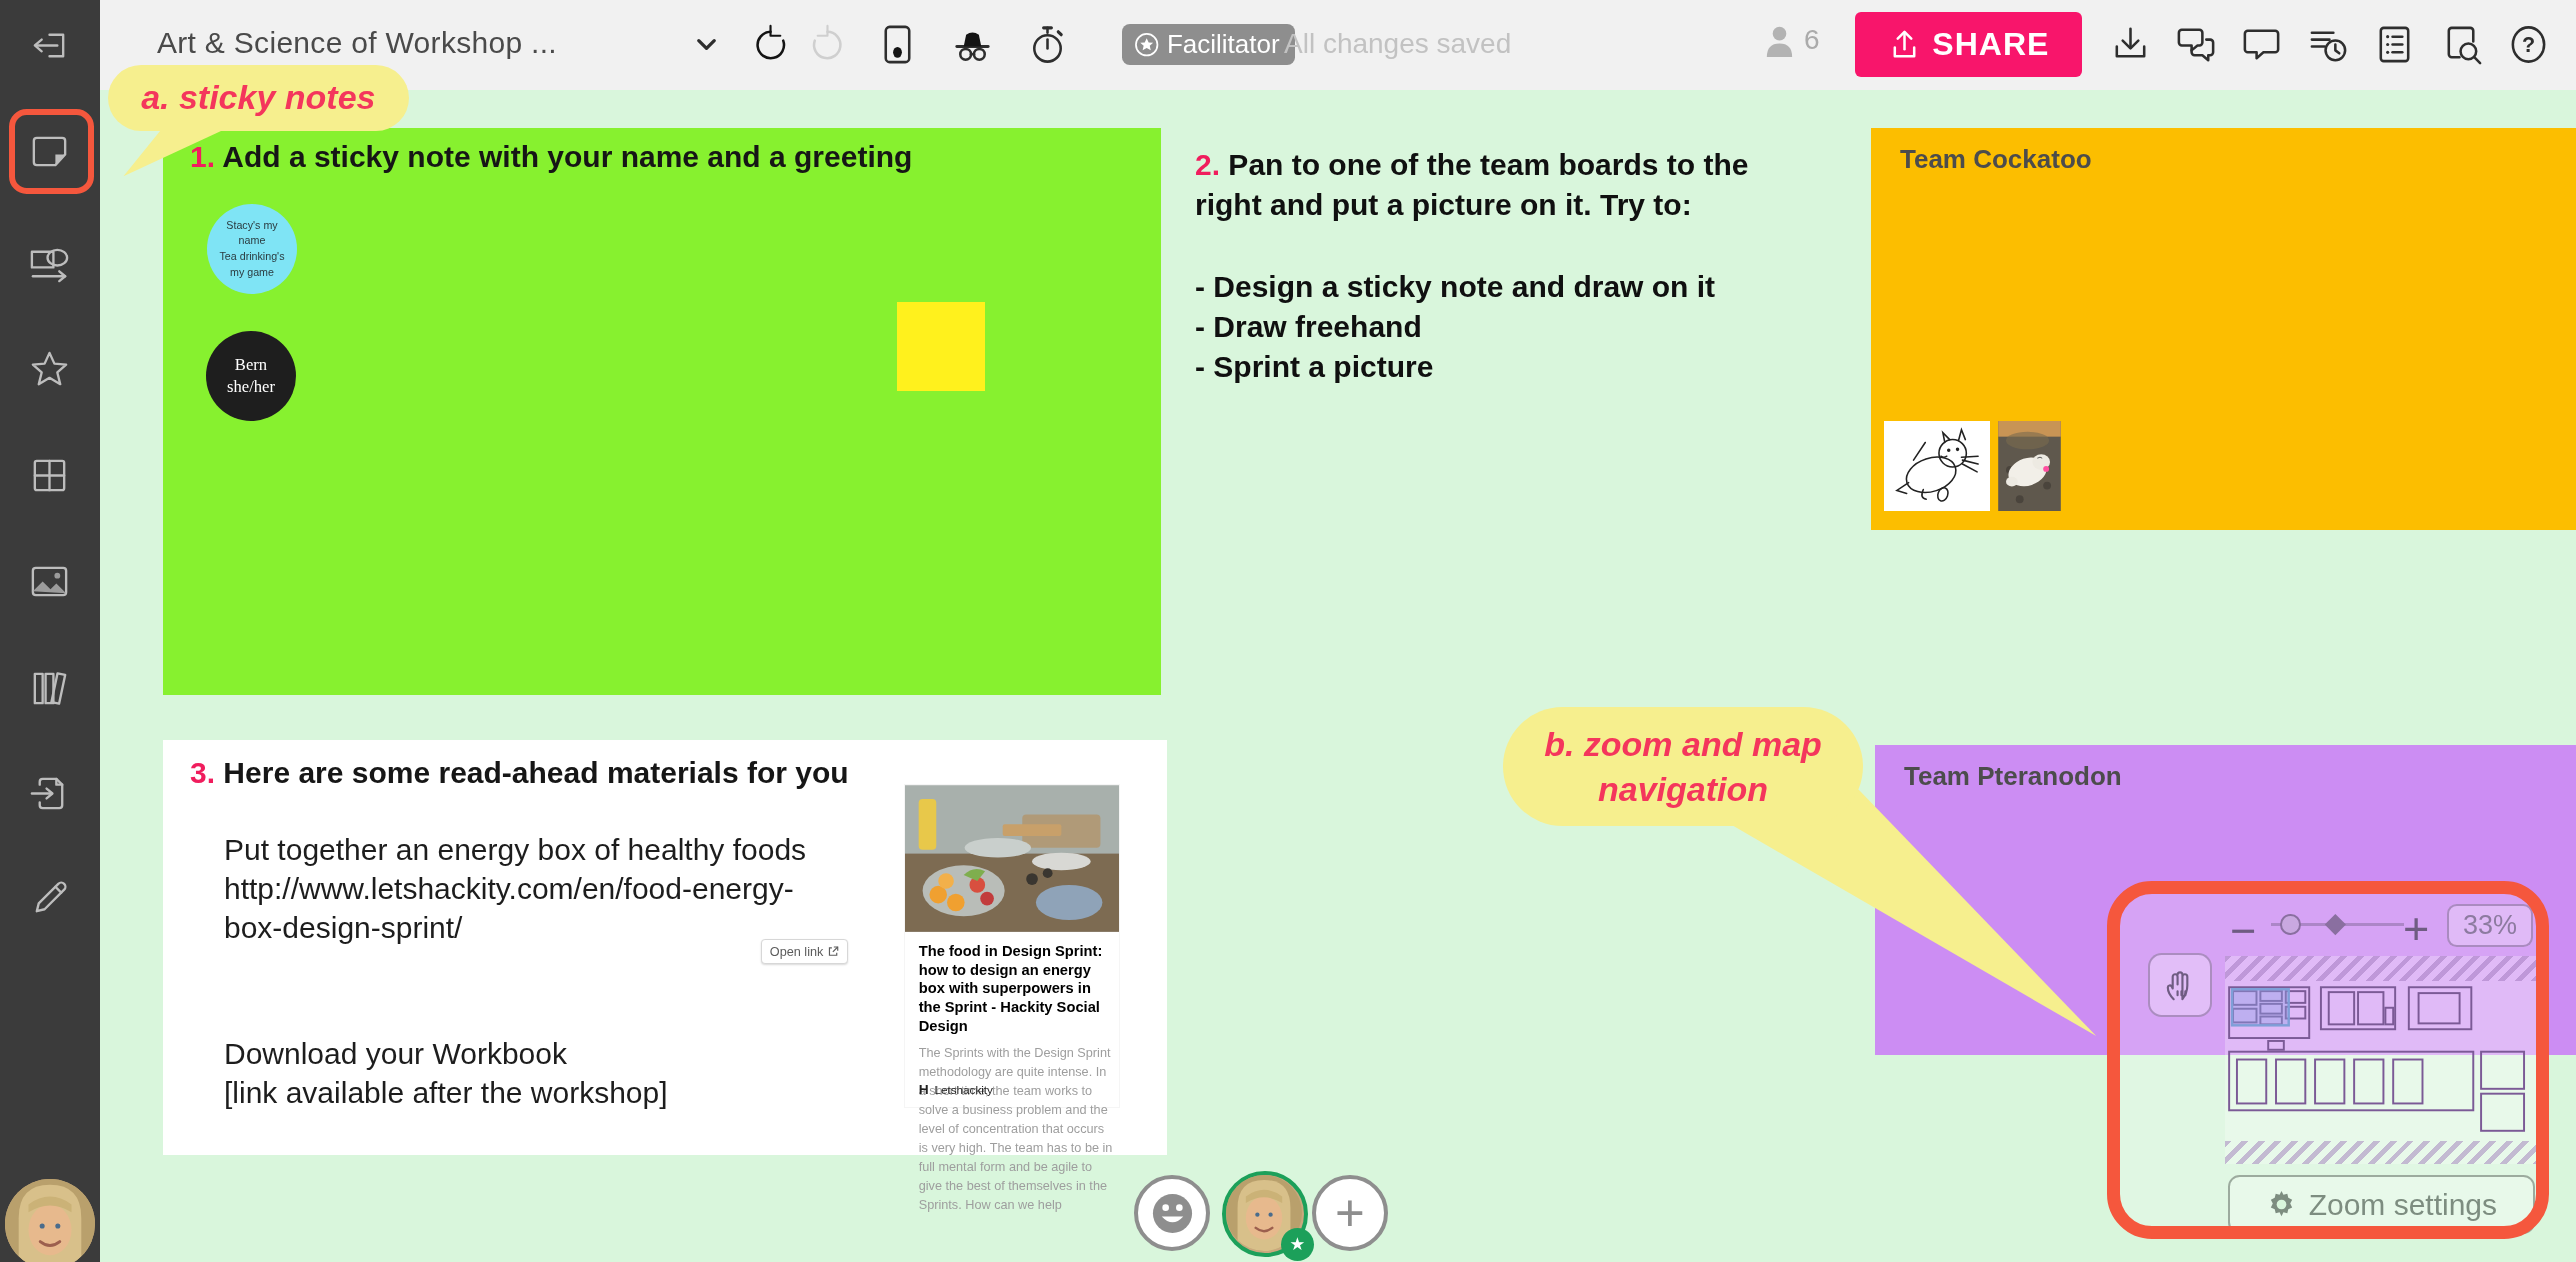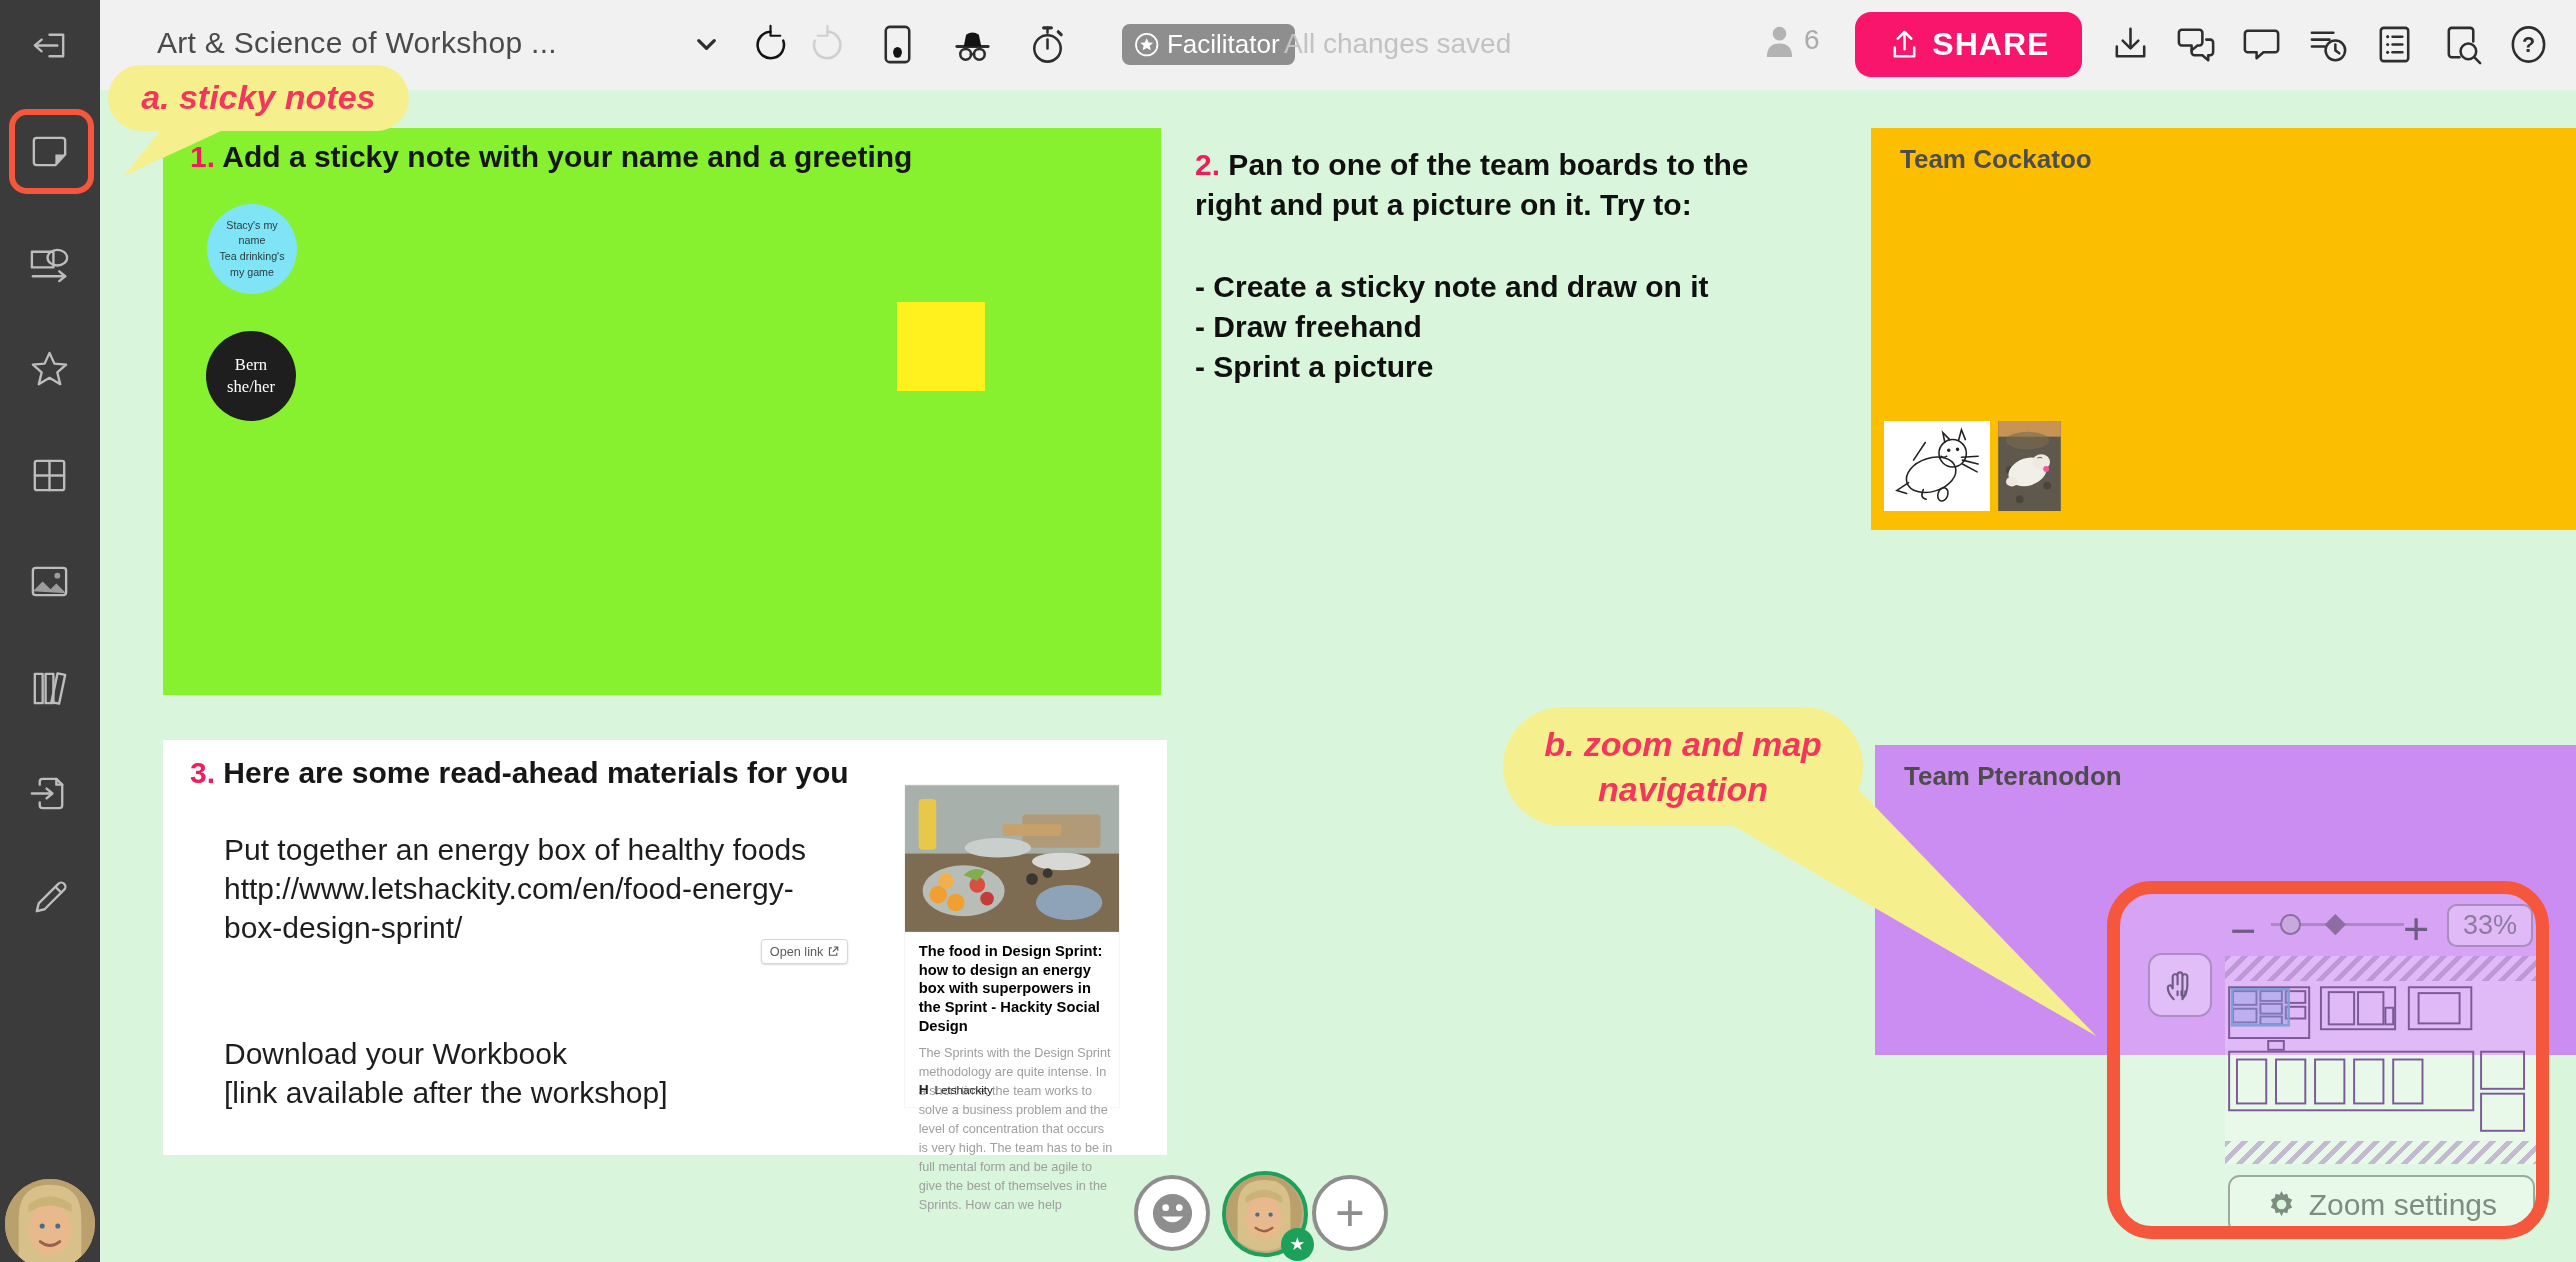--- a/index.html
+++ b/index.html
@@ -14,21 +14,21 @@
   #sb-avatar { position:absolute; left:4.9px; top:1179px; width:90px; height:90px; border-radius:50%; overflow:hidden; background:#caa87e; }
 
   
   #topbar { position:absolute; left:100px; top:0; width:2476px; height:90px; background:var(--topbar_bg); z-index:10; }
   #board-title { position:absolute; left:57px; top:26px; font-size:30px; color:#4A4A4A; letter-spacing:0.3px; white-space:nowrap; cursor:pointer; }
   .tbicon { position:absolute; top:21.5px; width:45px; height:45px; display:flex; align-items:center; justify-content:center; cursor:pointer; }
   .tbicon svg { stroke:#2E2E2E; fill:none; stroke-width:2.6; stroke-linecap:round; stroke-linejoin:round; }
   #facilitator { position:absolute; left:1022px; top:24.4px; height:41px; padding:0 15.6px 0 11.7px; background:#8E8E8E; border-radius:7.8px; display:flex; align-items:center; gap:7.8px; color:#fff; font-size:26px; }
   #autosave { position:absolute; left:1184px; top:28px; font-size:28px; color:#C2C2C2; }
   #collab { position:absolute; left:1661px; top:21.5px; display:flex; align-items:center; gap:5.9px; color:#ABABAB; font-size:28px; }
-  #share-btn { position:absolute; left:1755px; top:11.7px; width:227px; height:65px; background:var(--accent_pink); border-radius:16px; display:flex; align-items:center; justify-content:center; gap:11.7px; color:#fff; font-size:32px; font-weight:700; letter-spacing:1px; cursor:pointer; }
+  #share-btn { position:absolute; left:1755px; top:11.7px; width:227px; height:65px; background:var(--accent_pink); border-radius:6px; display:flex; align-items:center; justify-content:center; gap:11.7px; color:#fff; font-size:32px; font-weight:700; letter-spacing:1px; cursor:pointer; }
   #share-btn svg { stroke:#fff; fill:none; stroke-width:2.6; stroke-linecap:round; stroke-linejoin:round; }
 
   
   #canvas { position:absolute; left:100px; top:90px; width:2476px; height:1173px; }
   .board { position:absolute; }
   .board-title { position:absolute; left:29px; top:15.6px; font-size:26px; font-weight:700; color:#4C4C4C; }
   .num { color:var(--number_pink); font-weight:700; }
 
   #board1 { left:63px; top:38px; width:998px; height:567px; background:var(--board_green); }
   #board1 h2 { position:absolute; left:27px; top:11.7px; font-size:30px; font-weight:600; color:#161616; }
@@ -295,21 +295,21 @@
 my game</div>
       <div id="sticky-black">Bern
 she/her</div>
       <div id="sticky-yellow"></div>
     </div>
 
     <div id="task2">
       <div class="heading"><span class="num">2.</span><span>  Pan to one of the team boards to the
 right and put a picture on it. Try to:</span></div>
       <div class="bullets">
-        <div>- Create a sticky note and draw on it</div>
+        <div>- Design a sticky note and draw on it</div>
         <div>- Draw freehand</div>
         <div>- Sprint a picture</div>
       </div>
     </div>
 
     <div class="board" id="cockatoo">
       <div class="board-title">Team Cockatoo</div>
       <div id="sketch-img">
         <svg width="106" height="90" viewBox="0 0 108 92" style="stroke:#222;fill:none;stroke-width:1.6;stroke-linecap:round">
           <ellipse cx="48" cy="55" rx="26" ry="17" transform="rotate(-18 48 55)"></ellipse>

